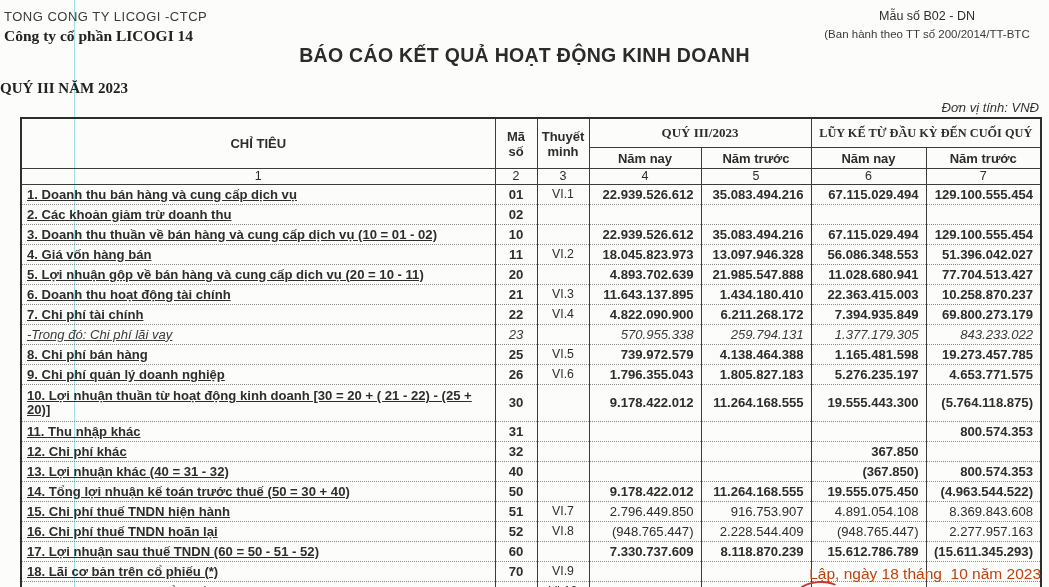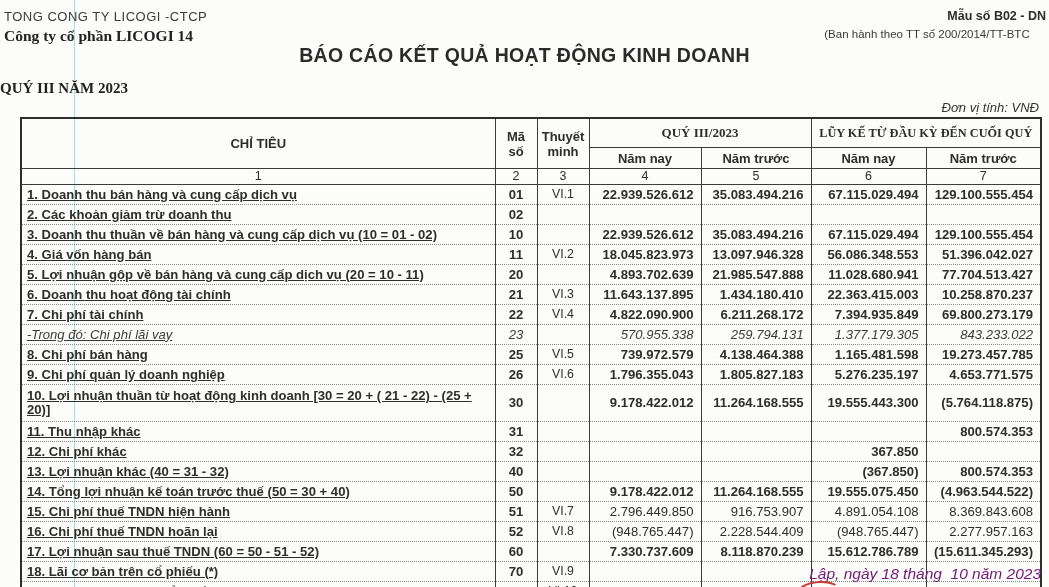--- a/index.html
+++ b/index.html
@@ -9,21 +9,21 @@
     font-family:"Liberation Sans", sans-serif;
     color:#2d2d2d;
   }
   
   .scan-line{position:absolute;left:74px;top:0;width:1px;height:587px;background:#8fdcdc;opacity:.85;}
   
   .company{position:absolute;left:4px;top:8px;line-height:1.35;}
   .company .l1{font-size:13px;letter-spacing:.5px;color:#3a3a3a;}
   .company .l2{font-family:"Liberation Serif",serif;font-weight:bold;font-size:15.5px;color:#222;}
   .formbox{position:absolute;left:808px;top:7px;width:238px;text-align:center;line-height:1.5;}
-  .formbox .f1{font-weight:bold;font-size:12.5px;text-align:right;}
+  .formbox .f1{font-weight:normal;font-size:12.5px;}
   .formbox .f2,.formbox .f3{font-size:11.5px;color:#3a3a3a;}
   .title{position:absolute;left:0;top:44px;width:1049px;text-align:center;
          font-weight:bold;font-size:19.5px;color:#2b2b2b;letter-spacing:.3px;}
   .subtitle{position:absolute;left:0;top:80px;width:1049px;text-align:left;
          font-family:"Liberation Serif",serif;font-weight:bold;font-size:15px;color:#222;}
   .unit-note{position:absolute;right:10px;top:100px;font-style:italic;font-size:13px;color:#333;}
   
   .tbl-wrap{position:absolute;left:20px;top:117px;}
   table{border-collapse:collapse;table-layout:fixed;width:1020px;}
   table,td,th{border:1px solid #3c3c3c;}
@@ -41,22 +41,22 @@
   td.c-code,td.c-note{text-align:center;padding:0 2px;}
   td.c-note{font-size:12.3px;font-weight:normal;margin-left:24px;}
   td.v{text-align:right;padding-right:7px;}
   tr.b td{font-weight:bold;}
   tr.b td.c-note{font-weight:normal;}
   tr.i td{font-style:italic;font-weight:normal;color:#3a3a3a;}
   tr.nv td{font-weight:bold;}
   tr.nv td.v,tr.nv td.c-note{font-weight:normal;}
   tr.tall td{height:36px;}
   
-  .footer-date{position:absolute;right:8px;top:565px;font-style:italic;font-size:15.5px;
-               color:#701a75;white-space:pre;}
+  .footer-date{position:absolute;right:8px;top:565px;font-size:15.5px;
+               color:#c2410c;white-space:pre;}
   .stamp-arc{position:absolute;left:797px;top:581px;width:40px;height:18px;
              border:2.5px solid #c93a35;border-radius:50%;
              border-bottom-color:transparent;border-left-color:transparent;border-right-color:transparent;
              transform:rotate(-4deg);}
 </style>
 </head>
 <body>
 
 <div class="scan-line"></div>
 

